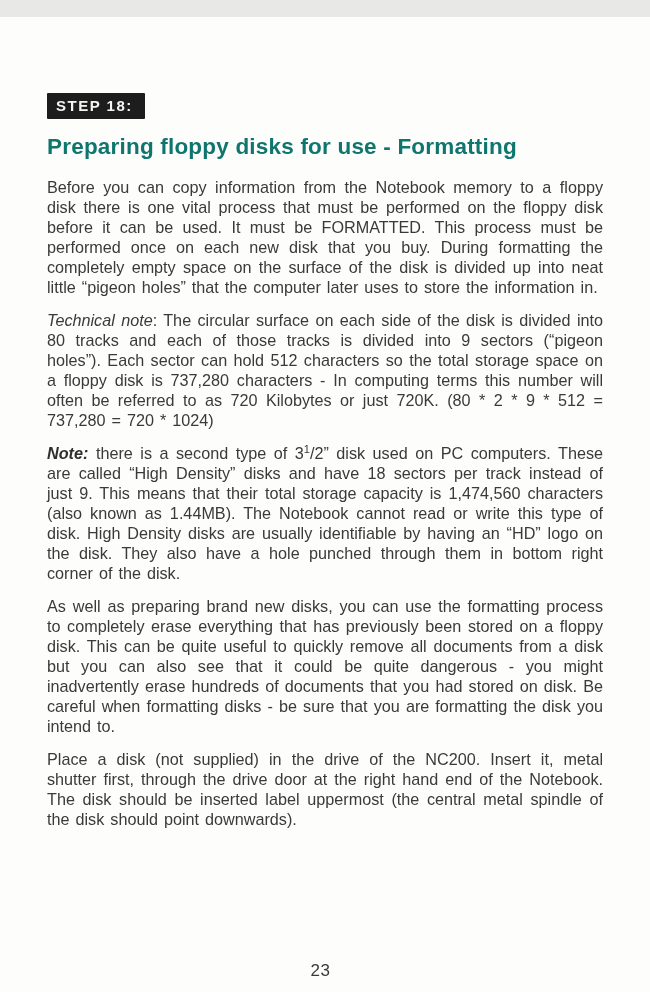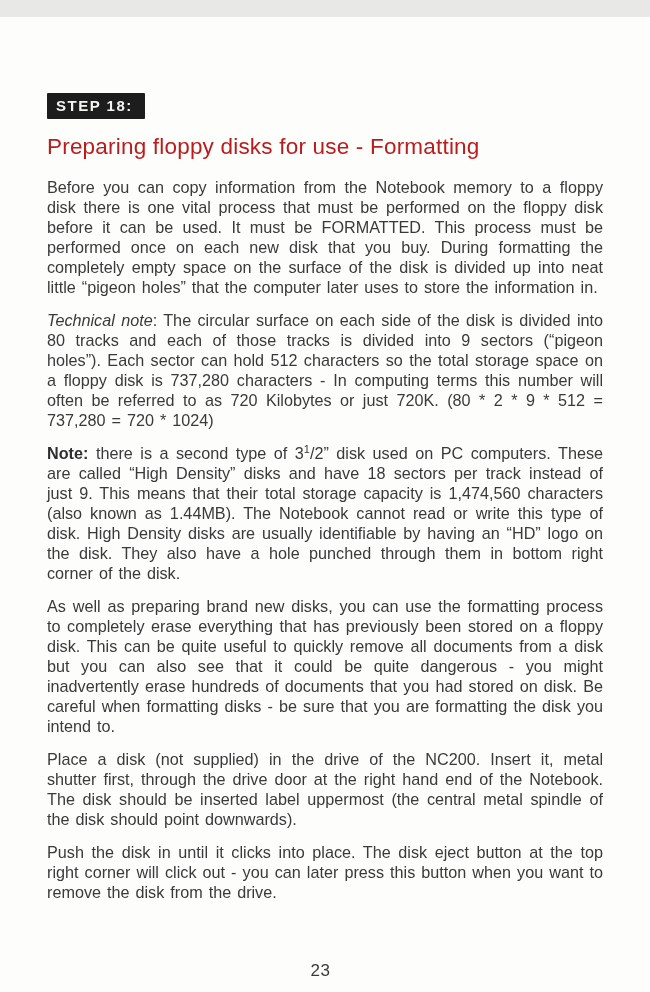--- a/index.html
+++ b/index.html
@@ -20,35 +20,35 @@
     background: #1d1d1d;
     color: #f4f4f2;
     font-size: 15px;
     font-weight: 600;
     letter-spacing: 1.5px;
     padding: 4px 12px 5px 9px;
     border-radius: 1px;
   }
   h1.heading {
     font-size: 22.5px;
-    font-weight: 400;
-    color: #b91c1c;
+    font-weight: 700;
+    color: #0f766e;
     letter-spacing: 0.2px;
     margin: 15px 0 17px 0;
   }
   p.body-para {
     font-size: 16.2px;
     line-height: 20px;
     text-align: justify;
     margin: 0 0 13px 0;
     word-spacing: 1.5px;
     color: #3a3a3a;
   }
   p.body-para em { }
-  p.body-para strong { font-weight: 700; color: #2f2f2f; }
+  p.body-para strong { font-weight: 700; color: #2f2f2f; font-style: italic; }
   sup.frac {
     font-size: 11px;
     line-height: 0;
     vertical-align: super;
   }
   .page-number {
     position: absolute;
     bottom: 28px;
     left: 47px;
     right: 56px;
@@ -71,17 +71,16 @@
 
   <p class="body-para"><em>Technical note</em><span>: The circular surface on each side of the disk is divided into 80 tracks and each of those tracks is divided into 9 sectors (“pigeon holes”). Each sector can hold 512 characters so the total storage space on a floppy disk is 737,280 characters - In computing terms this number will often be referred to as 720 Kilobytes or just 720K. (80 * 2 * 9 * 512 = 737,280 = 720 * 1024)</span></p>
 
   <p class="body-para"><strong>Note:</strong><span> there is a second type of 3</span><sup class="frac">1</sup><span>/2” disk used on PC computers. These are called “High Density” disks and have 18 sectors per track instead of just 9. This means that their total storage capacity is 1,474,560 characters (also known as 1.44MB). The Notebook cannot read or write this type of disk. High Density disks are usually identifiable by having an “HD” logo on the disk. They also have a hole punched through them in bottom right corner of the disk.</span></p>
 
   <p class="body-para">As well as preparing brand new disks, you can use the formatting process to completely erase everything that has previously been stored on a floppy disk. This can be quite useful to quickly remove all documents from a disk but you can also see that it could be quite dangerous - you might inadvertently erase hundreds of documents that you had stored on disk. Be careful when formatting disks - be sure that you are formatting the disk you intend to.</p>
 
 
   <p class="body-para">Place a disk (not supplied) in the drive of the NC200. Insert it, metal shutter first, through the drive door at the right hand end of the Notebook. The disk should be inserted label uppermost (the central metal spindle of the disk should point downwards).</p>
 
-  <p class="body-para">Push the disk in until it clicks into place. The disk eject button at the top right corner will click out - you can later press this button when you want to remove the disk from the drive.</p>
 
   <div class="page-number">23</div>
 
 </div>
 
 </body></html>

